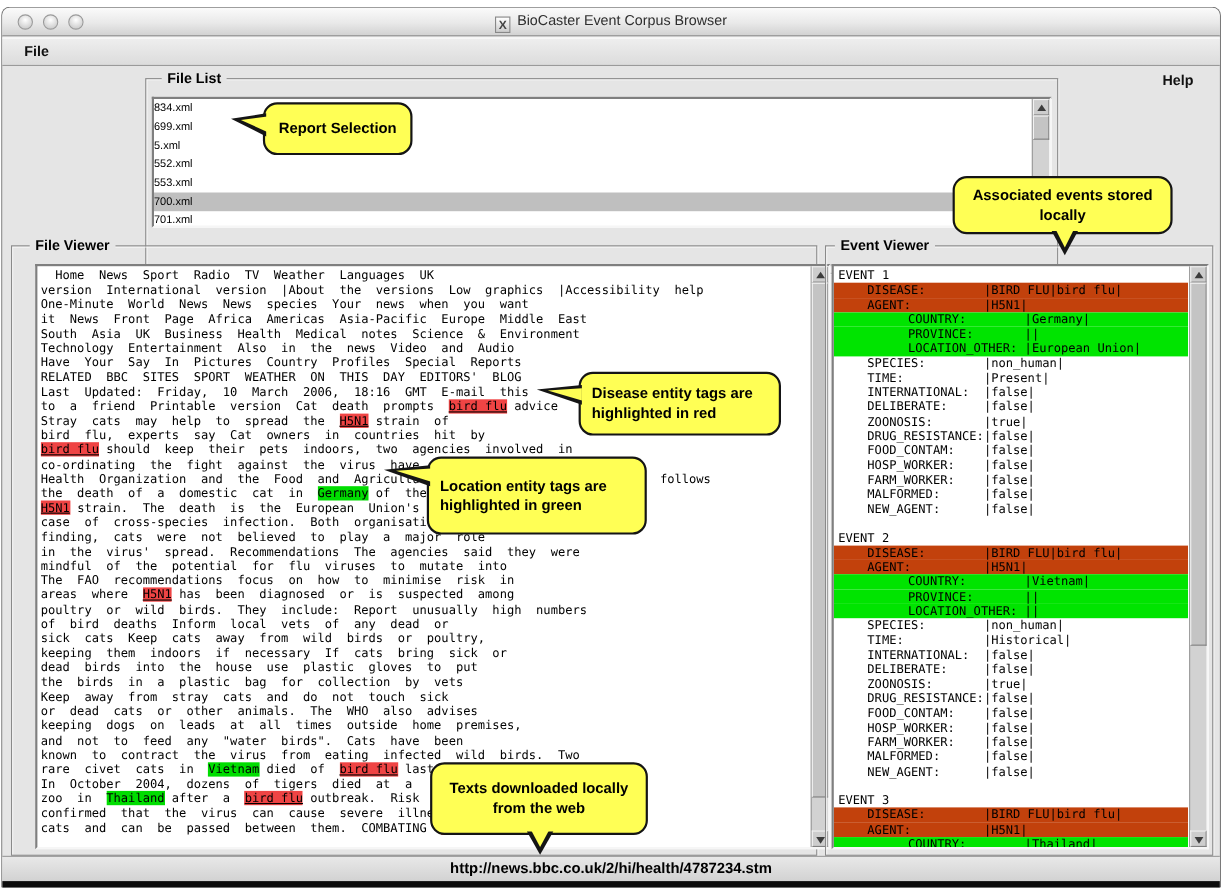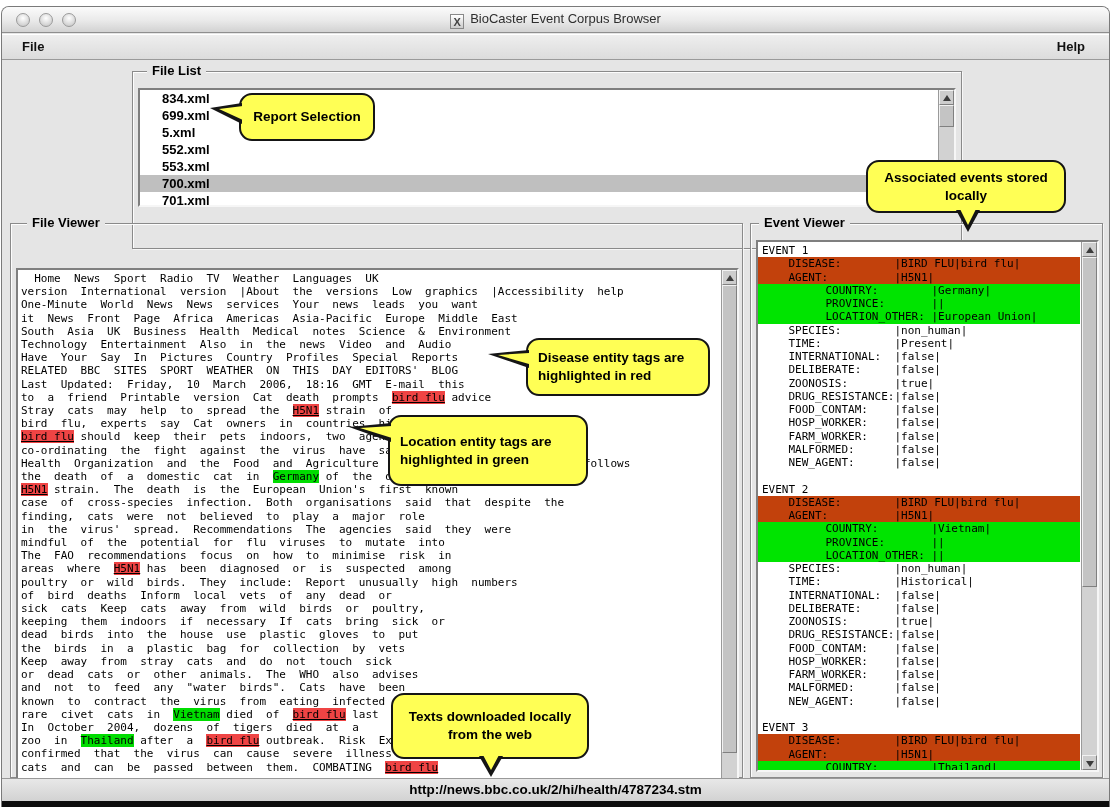--- a/index.html
+++ b/index.html
@@ -21,57 +21,57 @@
   .x11-icon { display:inline-block; width:14px; height:15px; border:1px solid #888;
     background:linear-gradient(#fff,#ccc); font-size:11px; font-weight:bold; color:#444;
     text-align:center; line-height:14px; vertical-align:-3px; margin-right:6px; }
 
   
   .menubar { position:absolute; left:0; top:27px; width:100%; height:26px;
     background:linear-gradient(#EFEFEF,#DCDCDC); border-bottom:1px solid #9a9a9a;
     box-shadow:inset 0 1px 0 #fff; }
   .menu-item { position:absolute; top:5px; font-size:13px; font-weight:bold; color:#111; padding:0 6px; }
   .menu-file { left:14px; }
-  .menu-help { right:18px; }
+  .menu-help { right:18px;margin-top:26px; }
 
   
   .groupbox { position:absolute; border:1px solid #8a8a8a; box-shadow:inset 1px 1px 0 rgba(255,255,255,.9), 1px 1px 0 rgba(255,255,255,.7); }
   .grouplabel { position:absolute; top:-9px; left:14px; background:#E5E5E5; padding:0 5px;
     font-size:13px; font-weight:bold; color:#000; }
 
   .gb-filelist { left:130px; top:64px; width:830px; height:178px; }
   .gb-fileviewer { left:8px;  top:216px; width:733px; height:555px; }
   .gb-eventviewer { left:748px; top:216px; width:353px; height:555px; }
   .gb-eventviewer .grouplabel { left:8px; }
   .gb-fileviewer .grouplabel { left:16px; }
 
   .sunken { position:absolute; background:#fff;
     border:2px solid; border-color:#7f7f7f #f6f6f6 #f6f6f6 #7f7f7f; }
 
   
   .filelist-box { left:5px; top:16px; width:818px; height:119px; overflow:hidden; }
-  .file-row { height:17px; line-height:17px; font-size:13px; font-weight:bold;
-    padding-left:22px; white-space:pre; color:#000; }
+  .file-row { height:17px; line-height:17px; font-size:10px; font-weight:normal;
+    padding-left:0; white-space:pre; color:#000; }
   .file-row.selected { background:#bfbfbf; }
 
   
   .vscroll { position:absolute; width:16px; background:#d2d2d2;
     border-left:1px solid #9a9a9a; }
   .sb-btn { position:absolute; left:0; width:15px; height:15px; background:#cdcdcd;
     border:1px solid; border-color:#f2f2f2 #808080 #808080 #f2f2f2; }
   .sb-btn.up { top:0; } .sb-btn.down { bottom:0; }
   .sb-btn .tri-up { position:absolute; left:3px; top:4px; width:0; height:0;
     border-left:4px solid transparent; border-right:4px solid transparent; border-bottom:6px solid #3c3c3c; }
   .sb-btn .tri-down { position:absolute; left:3px; top:5px; width:0; height:0;
     border-left:4px solid transparent; border-right:4px solid transparent; border-top:6px solid #3c3c3c; }
   .sb-thumb { position:absolute; left:0; width:15px; background:#c4c4c4;
     border:1px solid; border-color:#f2f2f2 #808080 #808080 #f2f2f2; }
 
   
-  .fileviewer-box { left:5px; top:16px; width:723px; height:532px; overflow:hidden;margin-top:28px; }
+  .fileviewer-box { left:21px; top:16px; width:723px; height:532px; overflow:hidden; }
   .viewer-text { position:absolute; left:3px; top:2px; right:18px; bottom:2px; overflow:hidden; }
   .line { white-space:pre; font-family:"DejaVu Sans Mono","Liberation Mono",monospace;
     font-size:11px; line-height:13.2px; color:#000; }
   .hl-red { background:#ef4444;text-decoration:underline; }
   .hl-green { background:#00dd00; }
 
   
   .eventviewer-box { left:5px; top:16px; width:343px; height:532px; overflow:hidden; }
   .event-text { position:absolute; left:0; top:2px; right:17px; bottom:0; overflow:hidden; }
   .ev-title, .ev-row, .ev-gap { white-space:pre; font-family:"DejaVu Sans Mono","Liberation Mono",monospace;
@@ -168,21 +168,21 @@
       </div>
     </div>
   </div>
 
   <div class="groupbox gb-fileviewer">
     <span class="grouplabel">File Viewer</span>
     <div class="sunken fileviewer-box">
       <div class="viewer-text">
           <div class="line"><span>  Home  News  Sport  Radio  TV  Weather  Languages  UK</span></div>
           <div class="line"><span>version  International  version  |About  the  versions  Low  graphics  |Accessibility  help</span></div>
-          <div class="line"><span>One-Minute  World  News  News  services  Your  news  leads  you  want</span></div>
+          <div class="line"><span>One-Minute  World  News  News  species  Your  news  when  you  want</span></div>
           <div class="line"><span>it  News  Front  Page  Africa  Americas  Asia-Pacific  Europe  Middle  East</span></div>
           <div class="line"><span>South  Asia  UK  Business  Health  Medical  notes  Science  &amp;  Environment</span></div>
           <div class="line"><span>Technology  Entertainment  Also  in  the  news  Video  and  Audio</span></div>
           <div class="line"><span>Have  Your  Say  In  Pictures  Country  Profiles  Special  Reports</span></div>
           <div class="line"><span>RELATED  BBC  SITES  SPORT  WEATHER  ON  THIS  DAY  EDITORS'  BLOG</span></div>
           <div class="line"><span>Last  Updated:  Friday,  10  March  2006,  18:16  GMT  E-mail  this</span></div>
           <div class="line"><span>to  a  friend  Printable  version  Cat  death  prompts  </span><span class="hl-red">bird flu</span><span> advice</span></div>
           <div class="line"><span>Stray  cats  may  help  to  spread  the  </span><span class="hl-red">H5N1</span><span> strain  of</span></div>
           <div class="line"><span>bird  flu,  experts  say  Cat  owners  in  countries  hit  by</span></div>
           <div class="line"><span class="hl-red">bird flu</span><span> should  keep  their  pets  indoors,  two  agencies  involved  in</span></div>
@@ -197,20 +197,21 @@
           <div class="line"><span>The  FAO  recommendations  focus  on  how  to  minimise  risk  in</span></div>
           <div class="line"><span>areas  where  </span><span class="hl-red">H5N1</span><span> has  been  diagnosed  or  is  suspected  among</span></div>
           <div class="line"><span>poultry  or  wild  birds.  They  include:  Report  unusually  high  numbers</span></div>
           <div class="line"><span>of  bird  deaths  Inform  local  vets  of  any  dead  or</span></div>
           <div class="line"><span>sick  cats  Keep  cats  away  from  wild  birds  or  poultry,</span></div>
           <div class="line"><span>keeping  them  indoors  if  necessary  If  cats  bring  sick  or</span></div>
           <div class="line"><span>dead  birds  into  the  house  use  plastic  gloves  to  put</span></div>
           <div class="line"><span>the  birds  in  a  plastic  bag  for  collection  by  vets</span></div>
           <div class="line"><span>Keep  away  from  stray  cats  and  do  not  touch  sick</span></div>
           <div class="line"><span>or  dead  cats  or  other  animals.  The  WHO  also  advises</span></div>
+          <div class="line"><span>keeping  dogs  on  leads  at  all  times  outside  home  premises,</span></div>
           <div class="line"><span>and  not  to  feed  any  "water  birds".  Cats  have  been</span></div>
           <div class="line"><span>known  to  contract  the  virus  from  eating  infected  wild  birds.  Two</span></div>
           <div class="line"><span>rare  civet  cats  in  </span><span class="hl-green">Vietnam</span><span> died  of  </span><span class="hl-red">bird flu</span><span> last  year.</span></div>
           <div class="line"><span>In  October  2004,  dozens  of  tigers  died  at  a</span></div>
           <div class="line"><span>zoo  in  </span><span class="hl-green">Thailand</span><span> after  a  </span><span class="hl-red">bird flu</span><span> outbreak.  Risk  Experts  have</span></div>
           <div class="line"><span>confirmed  that  the  virus  can  cause  severe  illness  in</span></div>
           <div class="line"><span>cats  and  can  be  passed  between  them.  COMBATING  </span><span class="hl-red">bird flu</span></div>
         </div>
       <div class="vscroll" style="right:0; top:0; height:528px;">
         <div class="sb-btn up">

